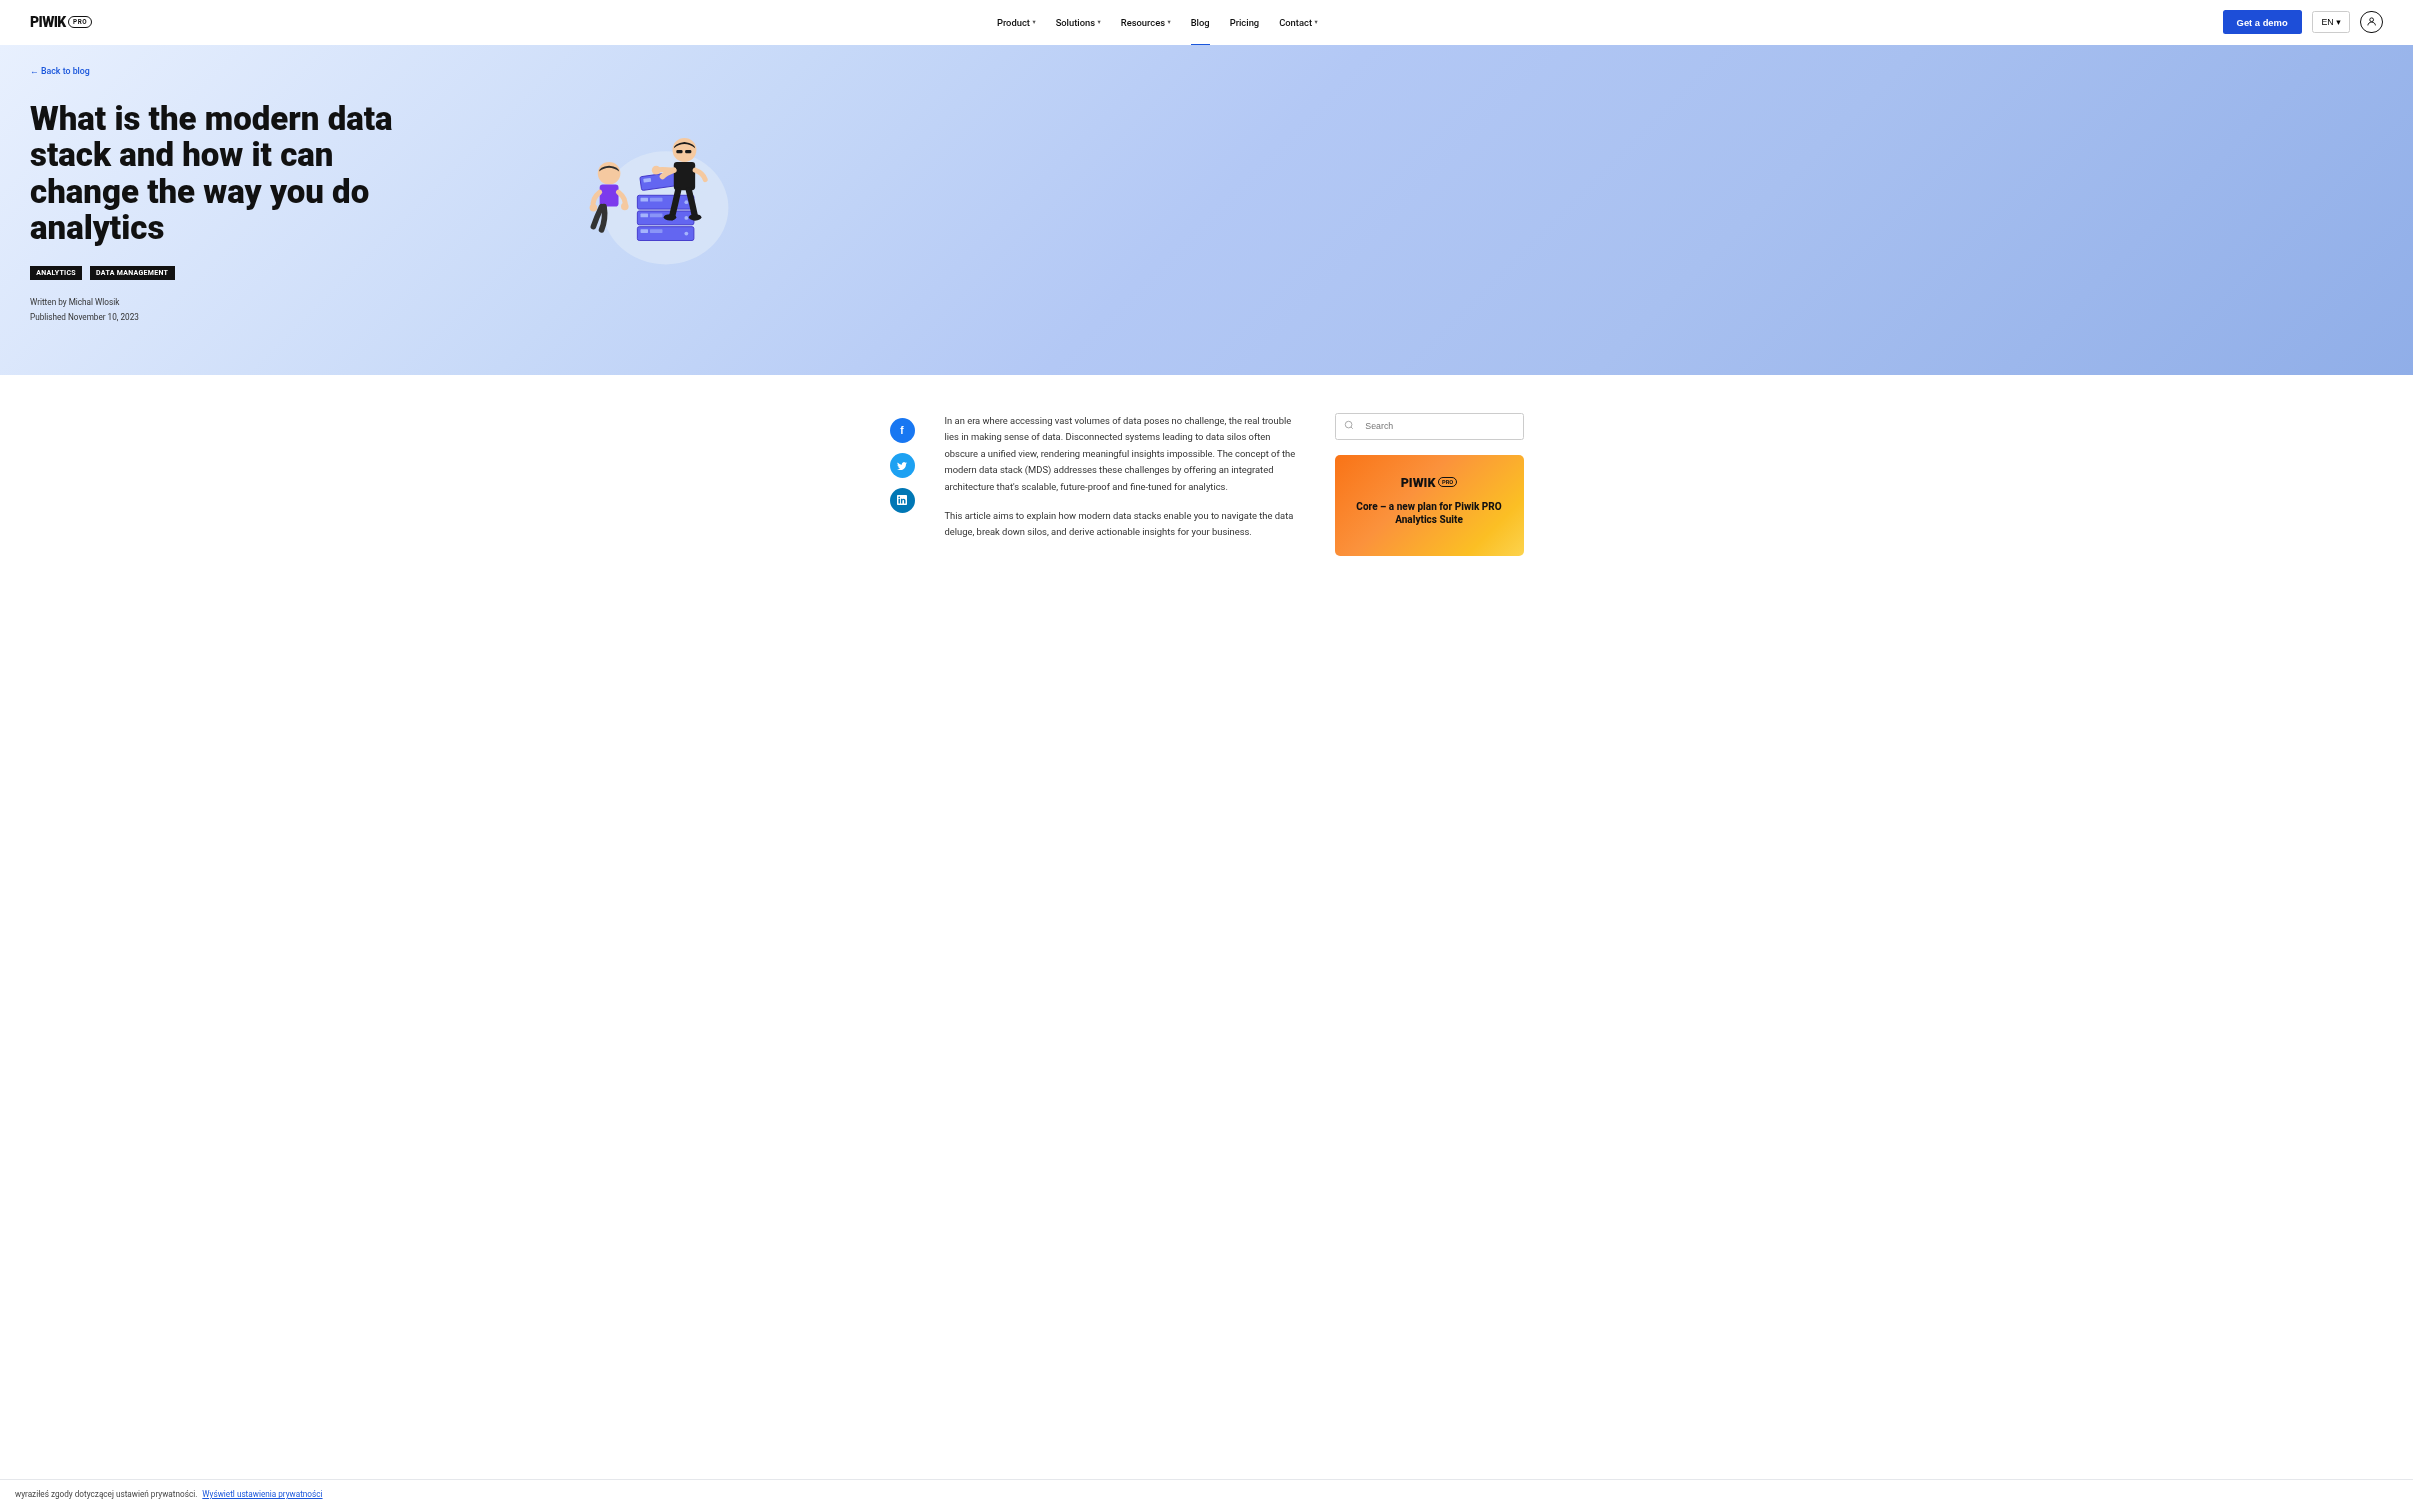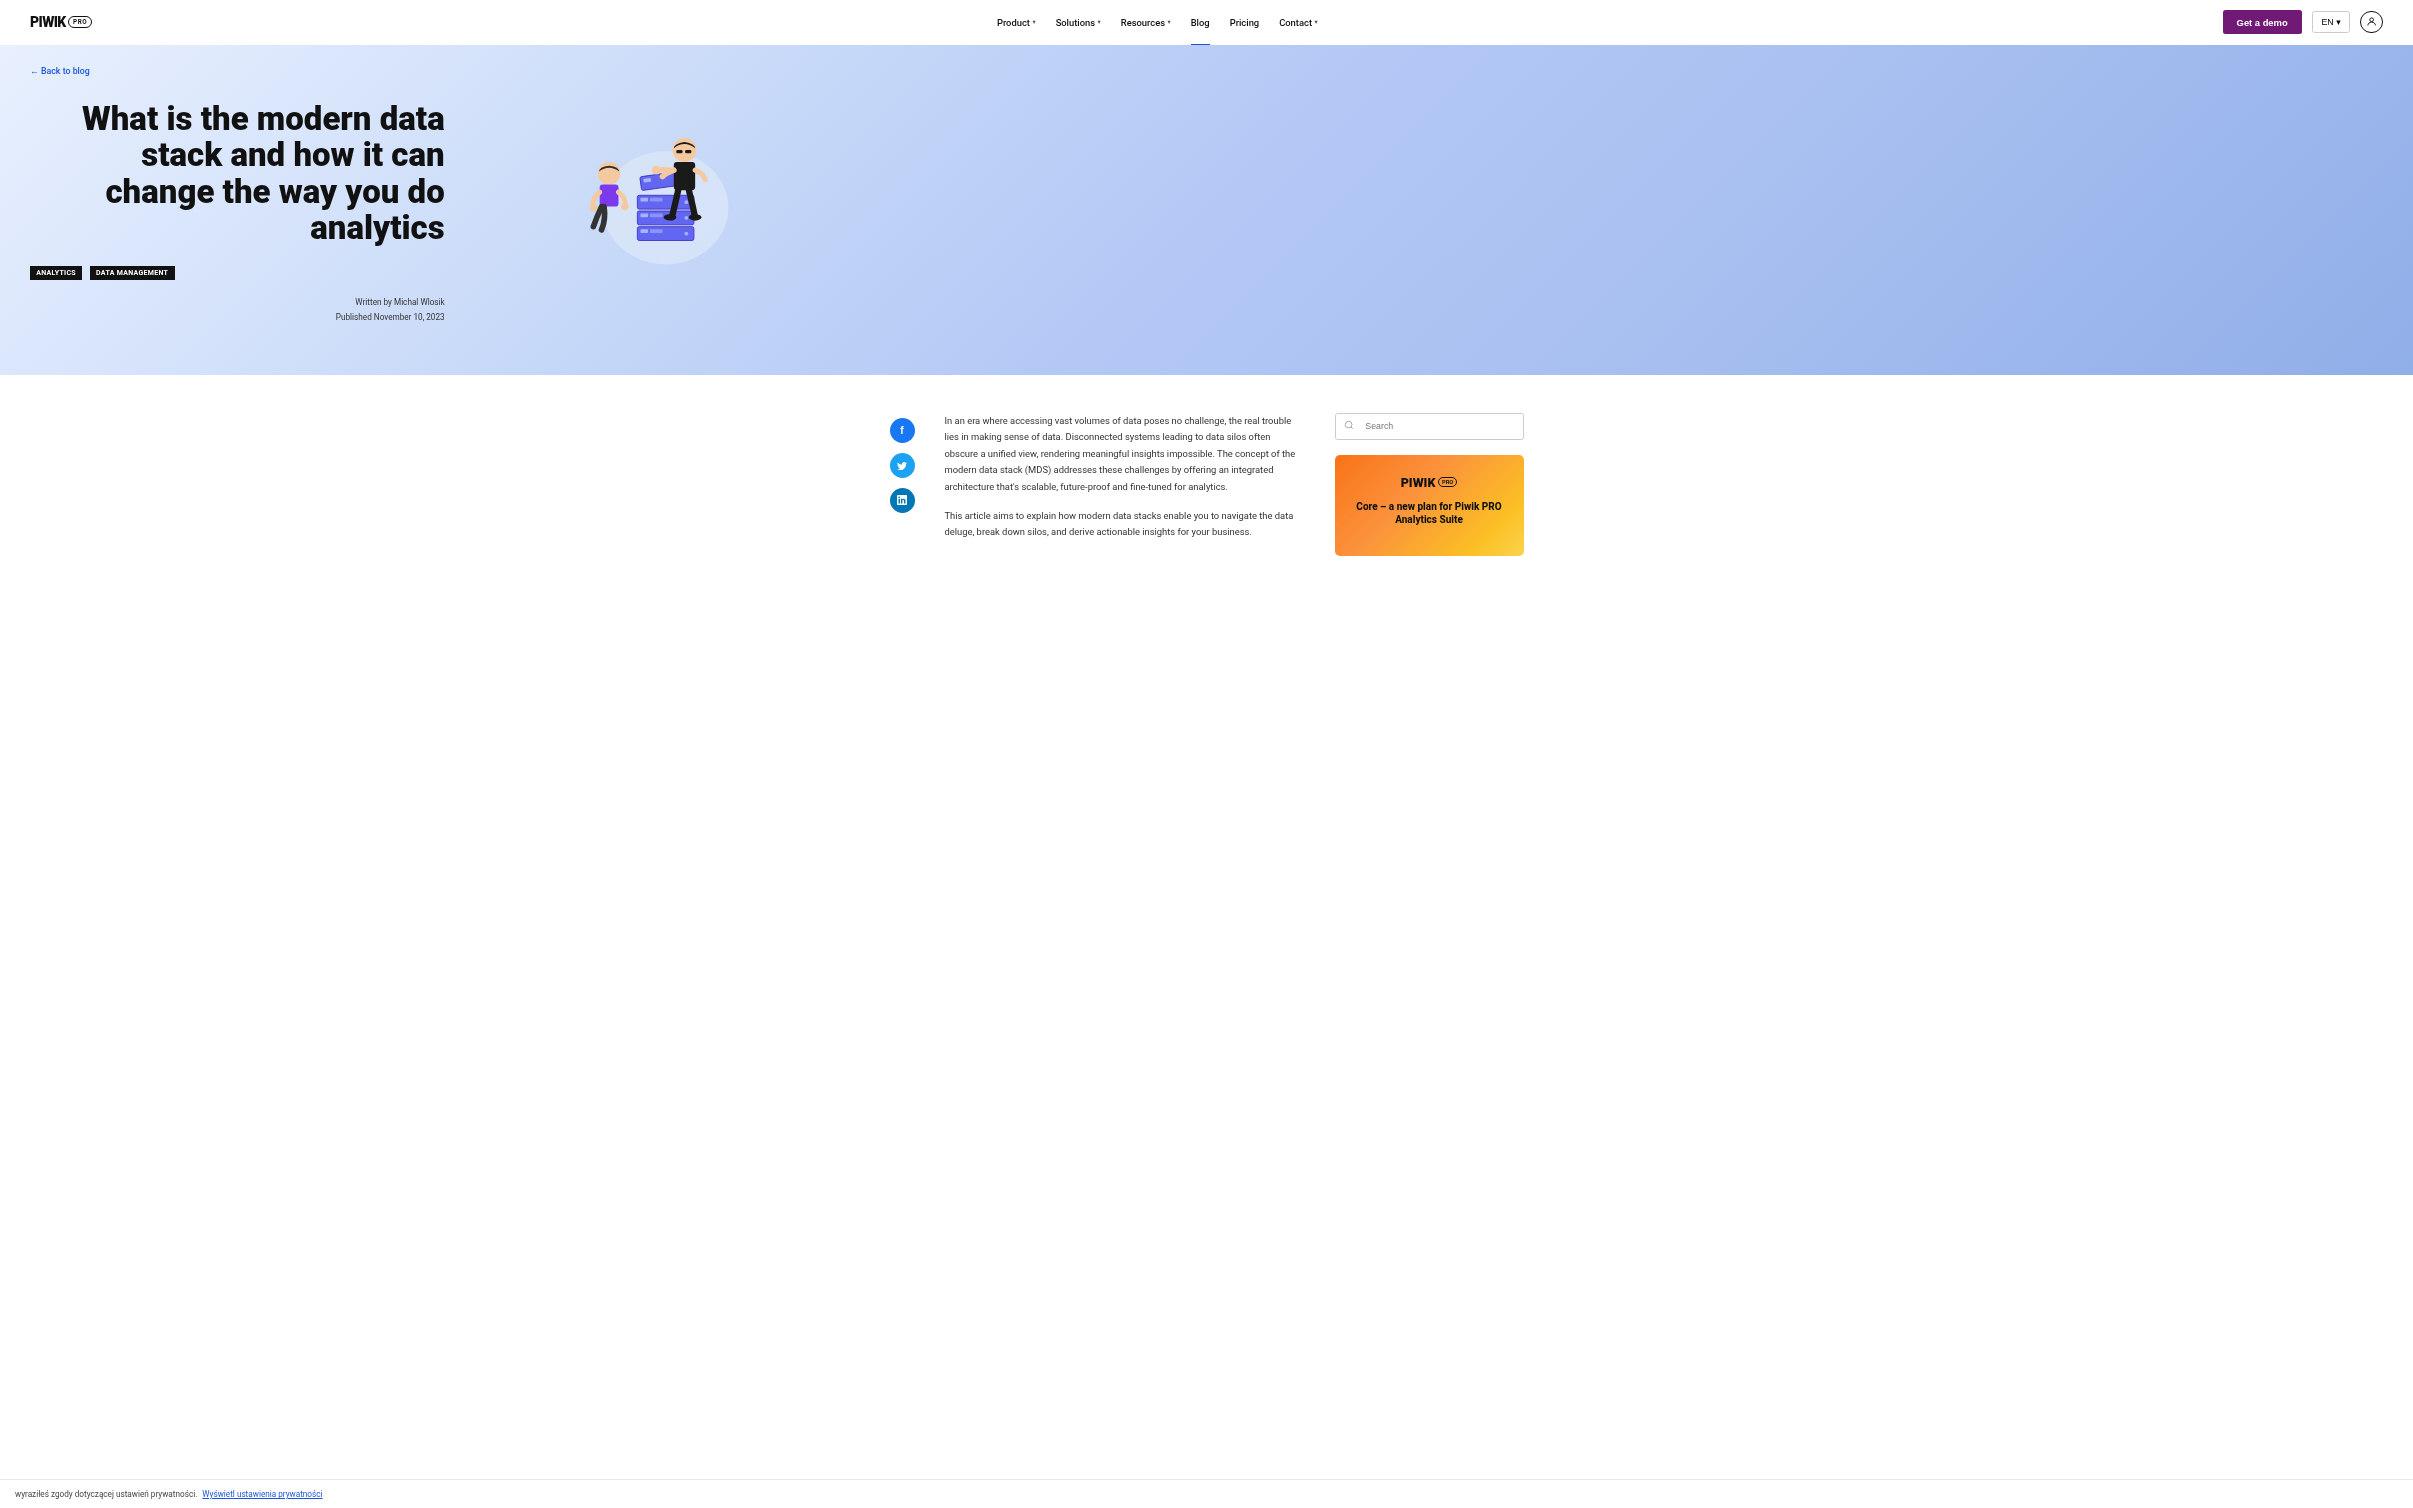--- a/index.html
+++ b/index.html
@@ -27,21 +27,21 @@
       display: flex; align-items: center; gap: 2.5px; text-decoration: none;
       padding: 2.5px 0; position: relative;
     }
     .nav-link.active::after {
       content: ''; position: absolute; bottom: -16.3px; left: 0; right: 0;
       height: 1.9px; background: #1a56db;
     }
     .nav-link .chevron { font-size: 6.3px; color: #555; }
     .nav-right { display: flex; align-items: center; gap: 10px; }
     .btn-demo {
-      background: #701a75; color: #fff; border: none; border-radius: 2.5px;
+      background: #1d4ed8; color: #fff; border: none; border-radius: 2.5px;
       padding: 6.3px 14px; font-size: 9.4px; font-weight: 600; cursor: pointer;
     }
     .btn-lang {
       display: flex; align-items: center; gap: 2.5px;
       border: 0.9px solid #ccc; border-radius: 2.5px;
       padding: 5px 8.8px; font-size: 8.8px; font-weight: 500; cursor: pointer;
       background: #fff;
     }
     .btn-account {
       width: 22.6px; height: 22.6px; border-radius: 50%; border: 1.3px solid #111;
@@ -55,21 +55,21 @@
       padding: 20px 30px 50px;
       position: relative;
       overflow: hidden;
     }
     .back-link {
       display: inline-flex; align-items: center; gap: 3.8px;
       color: #1a56db; font-size: 8.8px; font-weight: 500; cursor: pointer;
       text-decoration: none; margin-bottom: 25px;
     }
     .hero-content { display: flex; align-items: flex-start; justify-content: space-between; max-width: 754px; }
-    .hero-text { flex: 0 0 55%; text-align: right; }
+    .hero-text { flex: 0 0 55%; }
     .hero-title {
       font-size: 33px; font-weight: 900; line-height: 1.1; color: #111; margin-bottom: 20px;
     }
     .hero-tags { display: flex; gap: 7.5px; margin-bottom: 15px; }
     .tag {
       background: #111; color: #fff; font-size: 7px; font-weight: 700;
       padding: 3.1px 6.3px; letter-spacing: 0.3px;
     }
     .hero-meta { font-size: 8.2px; color: #333; line-height: 1.8; }
     .hero-illustration {

